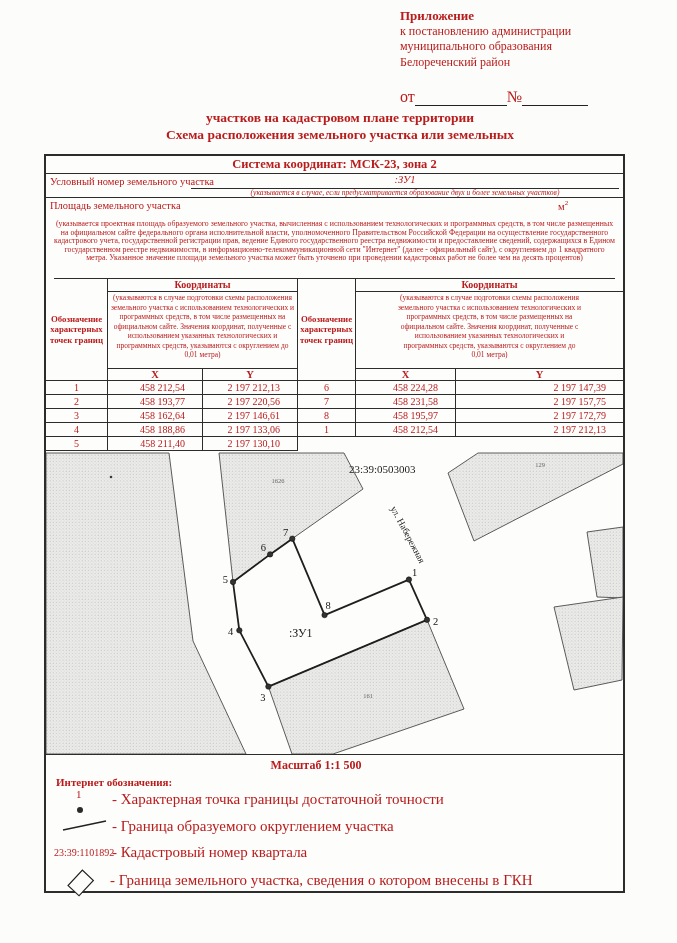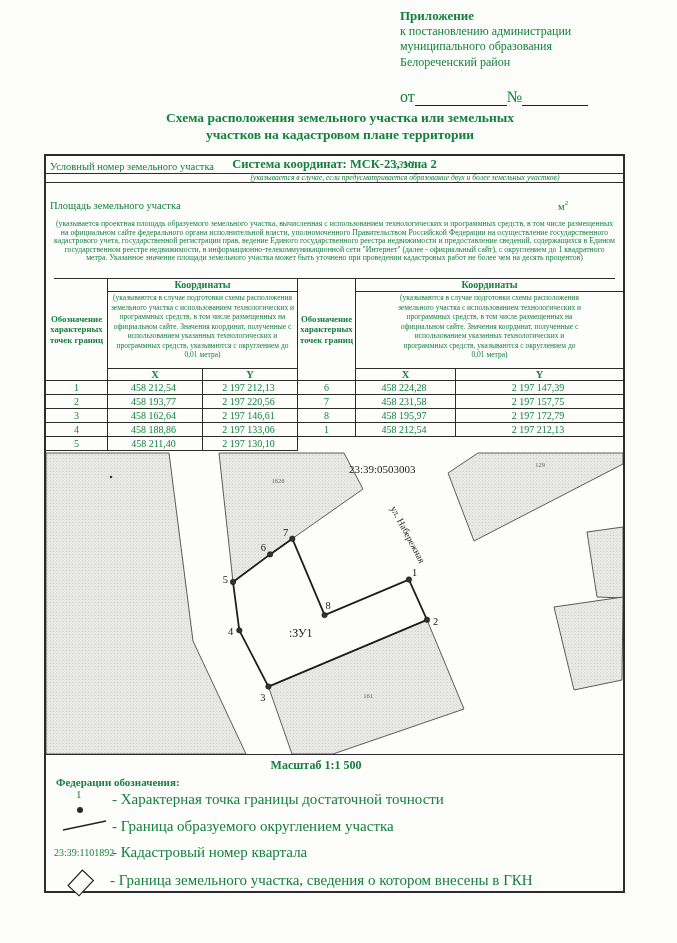--- a/index.html
+++ b/index.html
@@ -1,47 +1,47 @@
 <!DOCTYPE html>
 <html><head>
 <meta charset="utf-8">
 <style>
   html,body{margin:0;padding:0;background:#dddcd8;}
-  .page{position:relative;width:677px;height:943px;background:#fcfcfa;font-family:"Liberation Serif",serif;color:#15803d;overflow:hidden;}
+  .page{position:relative;width:677px;height:943px;background:#fcfcfa;font-family:"Liberation Serif",serif;color:#b91c1c;overflow:hidden;}
   
   .hdr{position:absolute;left:400px;top:8px;width:250px;font-size:12px;line-height:15.5px;}
   .hdr .b{font-weight:bold;font-size:13px;}
   .fromline{position:absolute;left:400px;top:88px;font-size:16px;}
   .blank{display:inline-block;border-bottom:1px solid #222;height:12px;vertical-align:bottom;}
   
   .title{position:absolute;left:50px;top:109px;width:580px;text-align:center;font-weight:bold;font-size:13.5px;line-height:17px;}
   
   .tbl{position:absolute;left:44px;top:154px;width:581px;height:739px;border:2px solid #2c2c2c;box-sizing:border-box;background:#fdfdfc;}
   .rowA{position:absolute;left:0;top:0;width:100%;height:18px;border-bottom:1px solid #2c2c2c;box-sizing:border-box;text-align:center;font-weight:bold;font-size:12.5px;padding-top:1px;}
-  .rowB{position:absolute;left:0;top:3px;width:100%;height:24px;border-bottom:1px solid #2c2c2c;box-sizing:border-box;}
+  .rowB{position:absolute;left:0;top:18px;width:100%;height:24px;border-bottom:1px solid #2c2c2c;box-sizing:border-box;}
   .rowB .lbl,.rowC .lbl{position:absolute;left:4px;top:2px;font-size:10.5px;}
   .rowB .val{position:absolute;left:145px;right:4px;top:0;height:14px;border-bottom:1px solid #2c2c2c;text-align:center;font-style:italic;font-size:10.5px;}
   .rowB .note{position:absolute;left:145px;right:4px;top:14px;text-align:center;font-style:italic;font-size:7.6px;}
   .rowC{position:absolute;left:0;top:42px;width:100%;height:21px;}
   .rowC .val{position:absolute;left:145px;width:355px;top:0;height:14px;border-bottom:1px solid #2c2c2c;text-align:center;font-style:italic;font-size:10.5px;}
   .rowC .unit{position:absolute;left:512px;top:1px;font-size:10.5px;}
   .bignote{position:absolute;left:8px;right:8px;top:63px;height:60px;border-bottom:1px solid #2c2c2c;box-sizing:border-box;text-align:center;font-size:7.8px;line-height:8.6px;padding-top:1px;}
   
   .cgrid{position:absolute;left:0;top:123px;width:577px;height:172px;font-size:10px;}
   .cell{position:absolute;box-sizing:border-box;border-right:1px solid #2c2c2c;border-bottom:1px solid #2c2c2c;overflow:hidden;}
   .obo{display:flex;align-items:center;justify-content:center;text-align:center;font-weight:bold;font-size:8.8px;line-height:10.5px;}
   .chead{text-align:center;font-weight:bold;font-size:10px;}
   .cnote{display:flex;align-items:flex-start;justify-content:center;text-align:center;}
   .cnote .in{width:184px;font-size:7.5px;line-height:9.5px;padding-top:1px;}
   .xy{text-align:center;font-weight:bold;font-size:10.5px;line-height:12px;}
   .rows{position:absolute;}
   .drow{display:flex;height:14px;}
   .dc{box-sizing:border-box;border-right:1px solid #2c2c2c;border-bottom:1px solid #2c2c2c;font-size:10px;line-height:13px;}
   .dc.n{text-align:center;}
-  .dc.v{text-align:center;padding-right:3px;}
+  .dc.v{text-align:right;padding-right:17px;}
   
   .mapbox{position:absolute;left:0;top:295px;width:577px;height:303px;}
   
   .legend{position:absolute;left:0;top:598px;width:577px;height:139px;border-top:1.5px solid #2c2c2c;box-sizing:border-box;}
   .scale{position:absolute;left:160px;top:3px;width:220px;text-align:center;font-weight:bold;font-size:12px;}
   .ltitle{position:absolute;left:10px;top:21px;font-weight:bold;font-size:11px;}
   .litem{position:absolute;font-size:15px;}
   .sym1-num{position:absolute;left:30px;top:33px;font-size:11px;}
   .sym1-dot{position:absolute;left:31px;top:52px;width:6px;height:6px;border-radius:50%;background:#2a2a2a;}
   .symline{position:absolute;left:14px;top:62px;}
@@ -57,22 +57,22 @@
     <div class="b">Приложение</div>
     <div>к постановлению администрации</div>
     <div>муниципального образования</div>
     <div>Белореченский район</div>
   </div>
   <div class="fromline">
     <span>от</span><span class="blank" style="width:92px"></span><span>№</span><span class="blank" style="width:66px"></span>
   </div>
 
   <div class="title">
+    <div>участков на кадастровом плане территории</div>
     <div>Схема расположения земельного участка или земельных</div>
-    <div>участков на кадастровом плане территории</div>
   </div>
 
   <div class="tbl">
 
     <div class="rowA">Система координат: МСК-23, зона 2</div>
 
     <div class="rowB">
       <div class="lbl">Условный номер земельного участка</div>
       <div class="val">:ЗУ1</div>
       <div class="note">(указывается в случае, если предусматривается образование двух и более земельных участков)</div>
@@ -190,21 +190,21 @@
           <text x="232" y="32" font-size="6.5" text-anchor="middle" font-family="&quot;Liberation Serif&quot;,serif" fill="#6a6a6a">1626</text>
           <text x="494" y="16" font-size="6.5" text-anchor="middle" font-family="&quot;Liberation Serif&quot;,serif" fill="#6a6a6a">129</text>
           <text x="322" y="247" font-size="6.5" text-anchor="middle" font-family="&quot;Liberation Serif&quot;,serif" fill="#6a6a6a">161</text>
           <text transform="translate(359,85) rotate(62)" text-anchor="middle" font-size="9.5" font-family="&quot;Liberation Serif&quot;,serif" fill="#1c1c1c">ул. Набережная</text>
           <circle cx="65" cy="26" r="1.3" fill="#3a3a3a"></circle>
         </svg>
     </div>
 
     <div class="legend">
       <div class="scale">Масштаб 1:1 500</div>
-      <div class="ltitle">Федерации обозначения:</div>
+      <div class="ltitle">Интернет обозначения:</div>
 
       <div class="sym1-num">1</div>
       <div class="sym1-dot"></div>
       <div class="litem" style="left:66px;top:36px;">- Характерная точка границы достаточной точности</div>
 
       <svg class="symline" width="50" height="16">
           <line x1="3" y1="13" x2="46" y2="4" stroke="#222" stroke-width="1.3"></line>
         </svg>
       <div class="litem" style="left:66px;top:63px;">- Граница образуемого округлением участка</div>
 

